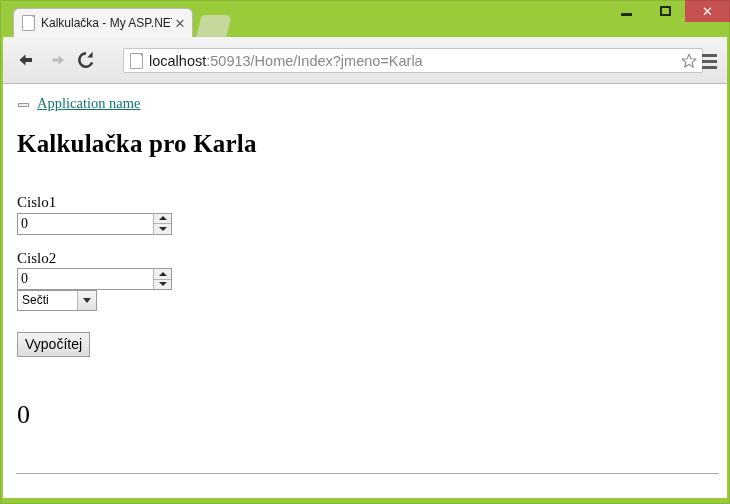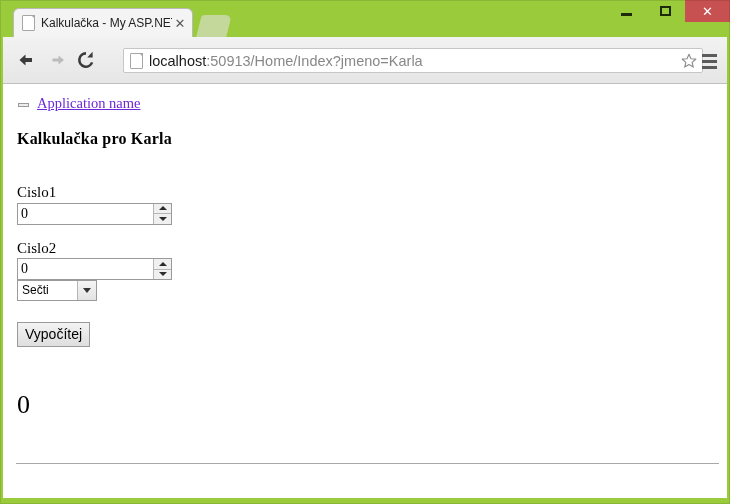--- a/index.html
+++ b/index.html
@@ -196,27 +196,27 @@
     content: "";
     position: absolute; left: 1px; top: 7px;
     width: 11px; height: 4px;
     border: 1px solid #9a9a9a;
     background: #ededed;
     box-sizing: border-box;
   }
   #brand-link {
     font-family: "Liberation Serif", serif;
     font-size: 14.5px;
-    color: #6d28d9;
+    color: #0f766e;
     text-decoration: underline;
   }
   #page-heading {
     font-family: "Liberation Serif", serif;
     font-weight: bold;
-    font-size: 16px;
+    font-size: 25px;
     margin: 18px 0 0 0;
     letter-spacing: 0.2px;
   }
   .field-label {
     font-family: "Liberation Serif", serif;
     font-size: 15px;
     margin-top: 15px;
     margin-bottom: 2px;
     line-height: 1.1;
   }

